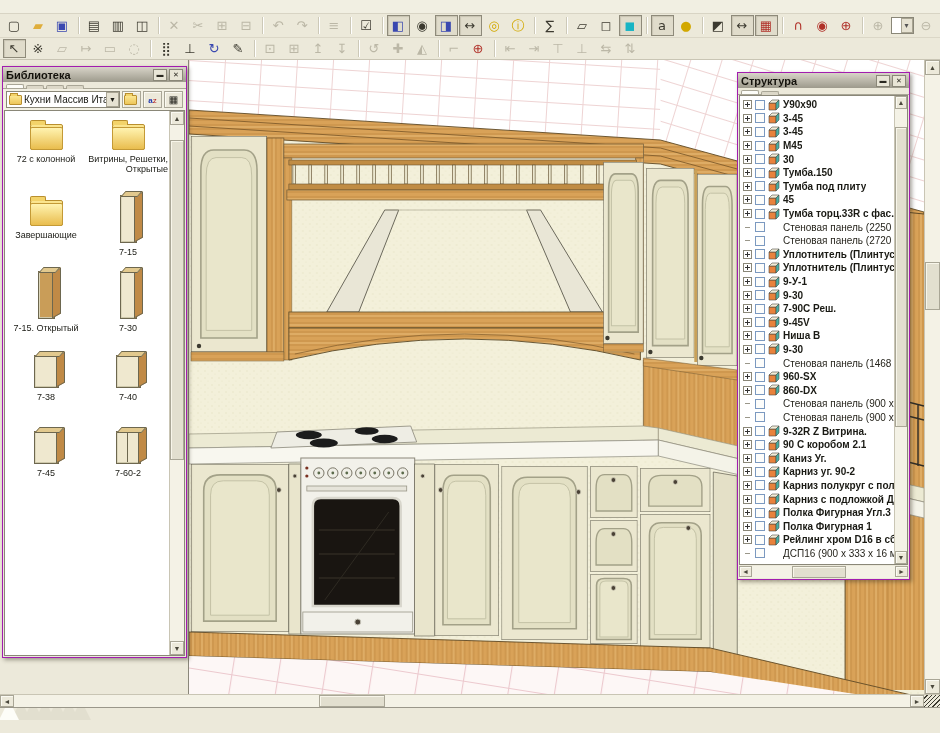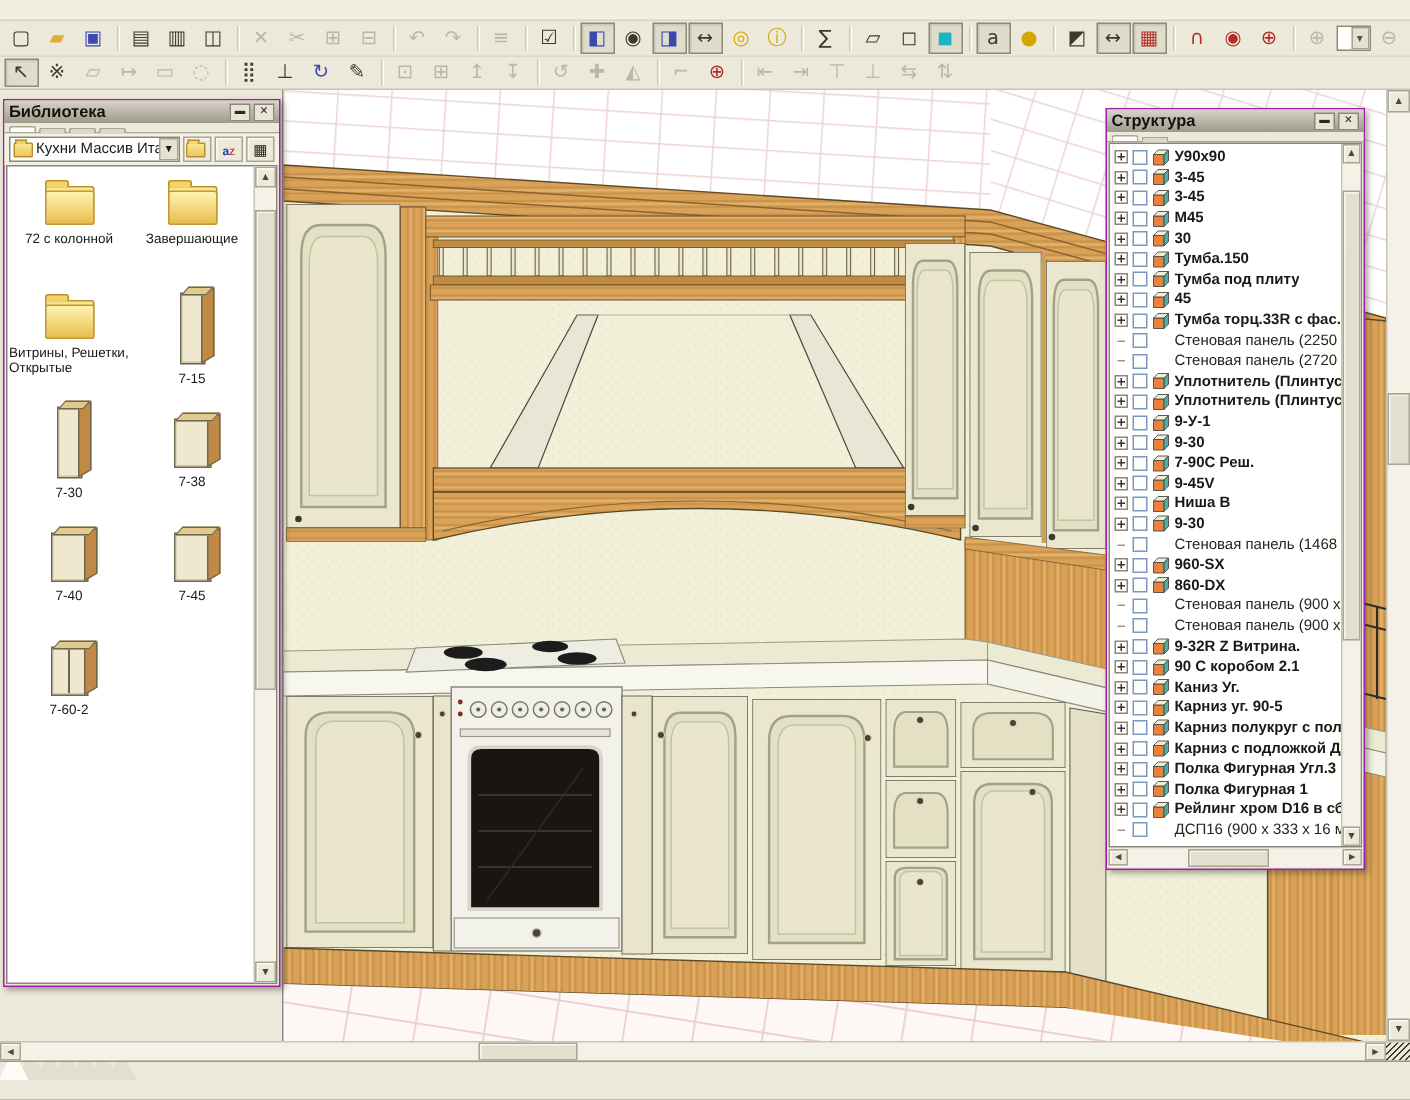--- a/index.html
+++ b/index.html
@@ -62,21 +62,21 @@
   .combo .txt{flex:1;white-space:nowrap;overflow:hidden;font-size:10px;}
   .combo .arr{width:13px;height:15px;background:#e6e2d2;border:1px solid #a8a492;font-size:7px;text-align:center;line-height:13px;flex:none;}
   .i-folder-sm{width:13px;height:10px;background:linear-gradient(#fbe690,#edc65a);border:1px solid #b98f2e;border-radius:1px;margin-right:2px;flex:none;position:relative;}
   .i-folder-sm::before{content:"";position:absolute;top:-3px;left:0;width:6px;height:2px;background:#f3d36a;border:1px solid #b98f2e;border-bottom:none;}
   .pathbtn{width:19px;height:17px;background:#ece9da;border:1px solid #a9a696;box-shadow:inset 1px 1px 0 #fbfaf2;display:flex;align-items:center;justify-content:center;font-size:9px;flex:none;position:relative;}
   .pathbtn .az b{color:#2038b0;font-size:8px;}
   .pathbtn .az i{color:#b02020;font-size:8px;font-style:normal;}
   .liblist{flex:1;background:#fff;border:1px solid #8a8778;margin:0 1px 1px;display:flex;overflow:hidden;}
   .libgrid{flex:1;display:grid;grid-template-columns:1fr 1fr;align-content:start;overflow:hidden;padding-top:2px;}
   .lib-item{display:flex;flex-direction:column;align-items:center;height:76px;padding-top:2px;}
-  .lib-item .lbl{font-size:9px;text-align:left;line-height:10px;margin-top:4px;max-width:80px;}
+  .lib-item .lbl{font-size:9px;text-align:right;line-height:10px;margin-top:4px;max-width:80px;}
   .thumb{position:relative;flex:none;}
   .thumb.folder{width:33px;height:26px;background:linear-gradient(#fbe690,#edc65a);border:1px solid #b98f2e;border-radius:2px;margin-top:9px;}
   .thumb.folder::before{content:"";position:absolute;top:-5px;left:-1px;width:14px;height:4px;background:#f3d36a;border:1px solid #b98f2e;border-bottom:none;border-radius:2px 2px 0 0;}
   .thumb.folder::after{content:"";position:absolute;inset:2px -1px -1px;background:linear-gradient(#fff3b0,#e9bd4e);border:1px solid #c49a36;border-radius:2px;}
   .thumb.cab{background:#efe8cf;border:1px solid #6d674f;box-shadow:inset -1px -1px 0 #cfc9ab,inset 0 0 0 1px #dcd6ba;}
   .thumb.cab::before{content:"";position:absolute;right:-7px;top:-2px;bottom:2px;width:7px;background:#c08a46;border:1px solid #6d674f;transform:skewY(-30deg);}
   .thumb.cab::after{content:"";position:absolute;left:2px;right:-4px;top:-5px;height:4px;background:#e2c98e;border:1px solid #6d674f;transform:skewX(-42deg);}
   .thumb.c2{background:linear-gradient(90deg,transparent calc(50% - 1px),#6d674f calc(50% - 1px),#6d674f 50%,transparent 50%),#efe8cf;}
   .thumb.copen{background:#c99d58;}
   .thumb.cw{width:40px;height:29px;margin-top:12px;}
@@ -612,29 +612,33 @@
     </div>
     <div class="liblist">
       <div class="libgrid">
 
       <div class="lib-item">
             <div class="thumb folder"></div>
             <div class="lbl">72 с колонной</div>
           </div>
           <div class="lib-item">
             <div class="thumb folder"></div>
-            <div class="lbl">Завершающие</div>
+            <div class="lbl">Витрины, Решетки, Открытые</div>
           </div>
           <div class="lib-item">
             <div class="thumb folder"></div>
-            <div class="lbl">Витрины, Решетки, Открытые</div>
+            <div class="lbl">Завершающие</div>
           </div>
           <div class="lib-item">
             <div class="thumb cab ct"></div>
             <div class="lbl">7-15</div>
+          </div>
+          <div class="lib-item">
+            <div class="thumb cab ct copen"></div>
+            <div class="lbl">7-15. Открытый</div>
           </div>
           <div class="lib-item">
             <div class="thumb cab ct"></div>
             <div class="lbl">7-30</div>
           </div>
           <div class="lib-item">
             <div class="thumb cab cs"></div>
             <div class="lbl">7-38</div>
           </div>
           <div class="lib-item">
@@ -945,21 +949,21 @@
             <span class="tlabel">Каниз Уг.</span>
           </div>
           <div class="trow bold">
             <span class="twisty"></span>
             <span class="cbx"></span>
             <svg class="cube" viewBox="0 0 12 12">
               <polygon points="1,4 8,4 8,11 1,11" fill="#e8823c" stroke="#4a4a40" stroke-width="0.6"></polygon>
               <polygon points="1,4 4,1 11,1 8,4" fill="#f2ecd8" stroke="#4a4a40" stroke-width="0.6"></polygon>
               <polygon points="8,4 11,1 11,8 8,11" fill="#48b0a6" stroke="#4a4a40" stroke-width="0.6"></polygon>
             </svg>
-            <span class="tlabel">Карниз уг. 90-5</span>
+            <span class="tlabel">Карниз уг. 90-2</span>
           </div>
           <div class="trow bold">
             <span class="twisty"></span>
             <span class="cbx"></span>
             <svg class="cube" viewBox="0 0 12 12">
               <polygon points="1,4 8,4 8,11 1,11" fill="#e8823c" stroke="#4a4a40" stroke-width="0.6"></polygon>
               <polygon points="1,4 4,1 11,1 8,4" fill="#f2ecd8" stroke="#4a4a40" stroke-width="0.6"></polygon>
               <polygon points="8,4 11,1 11,8 8,11" fill="#48b0a6" stroke="#4a4a40" stroke-width="0.6"></polygon>
             </svg>
             <span class="tlabel">Карниз полукруг с поло</span>

